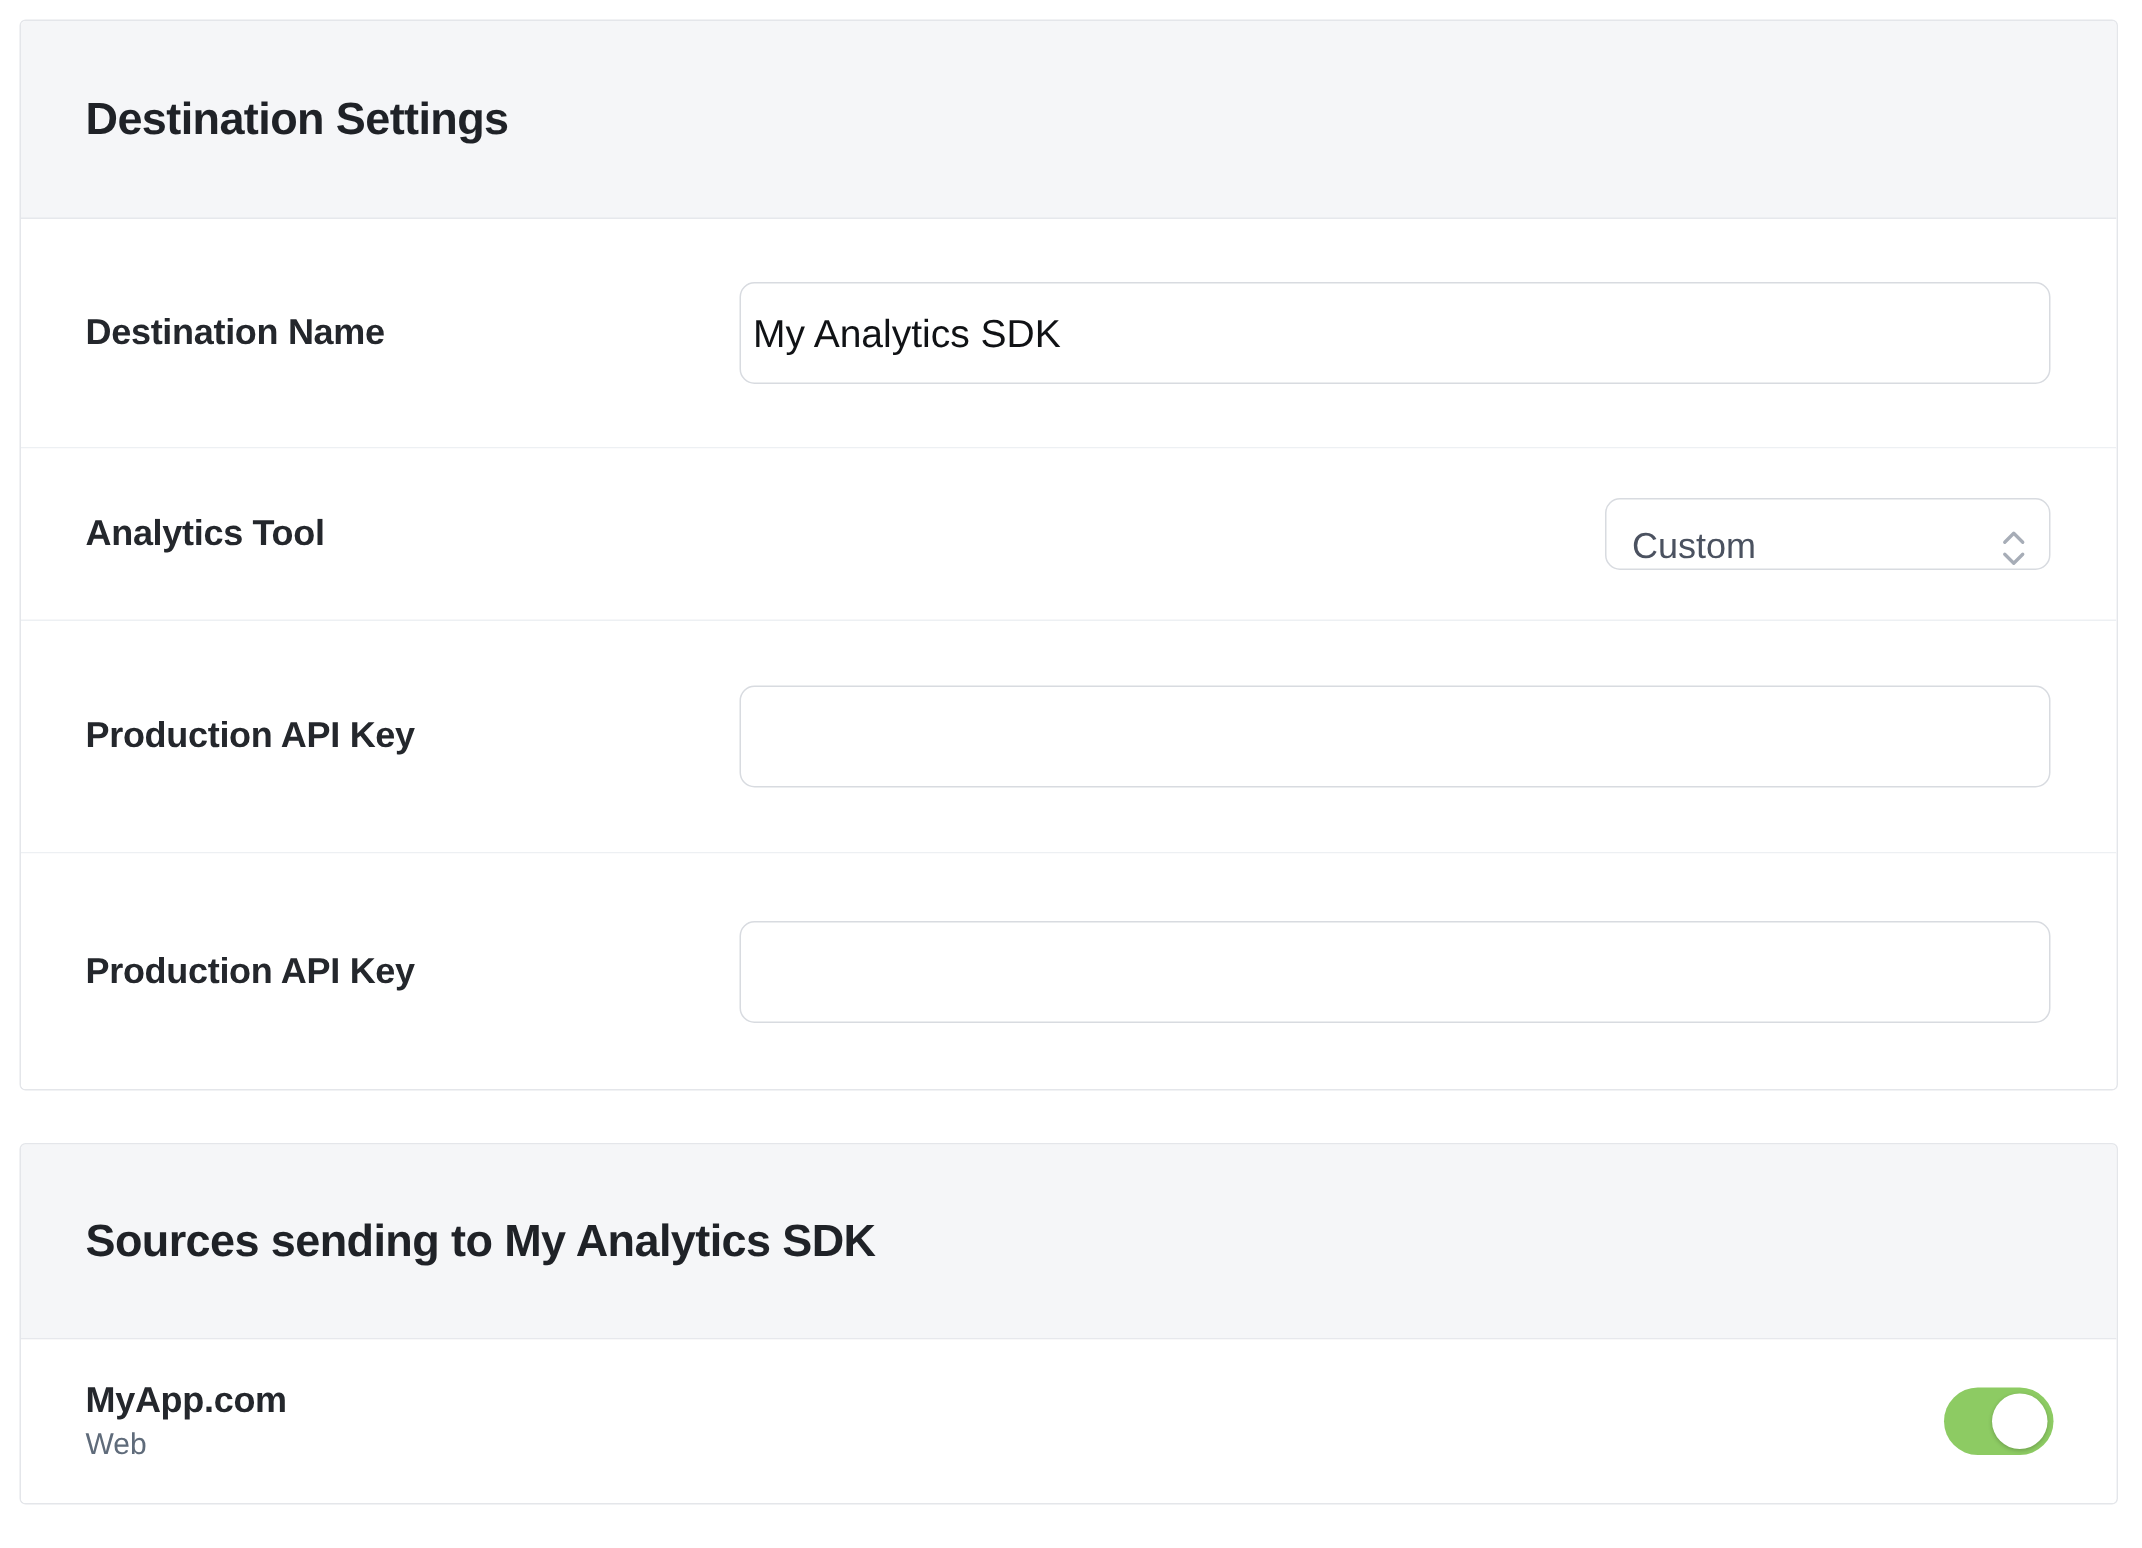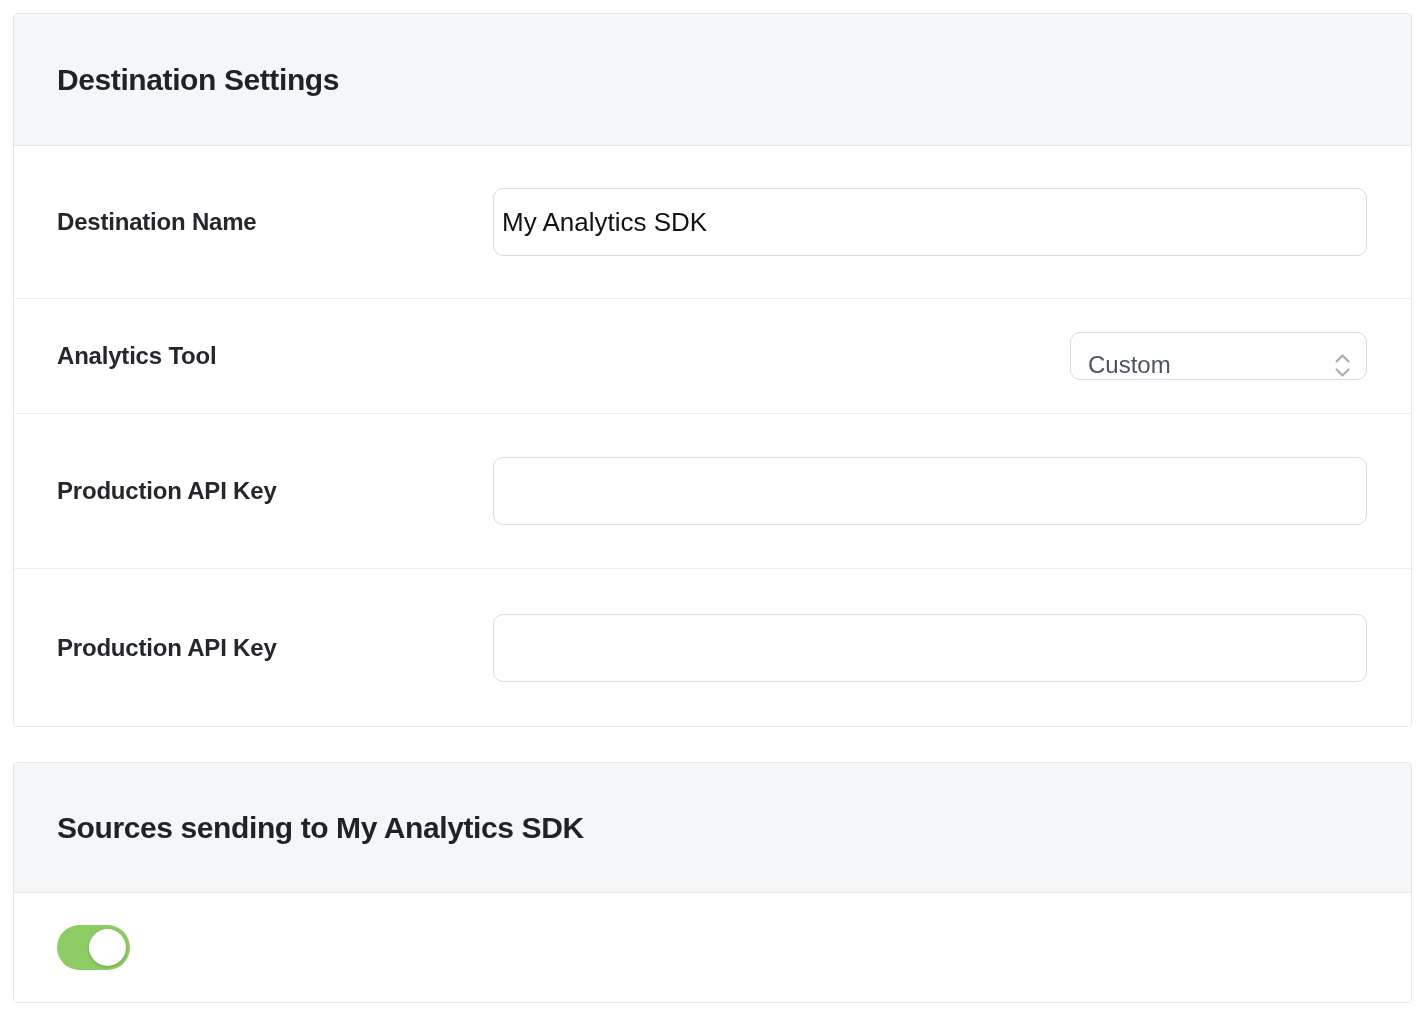--- a/index.html
+++ b/index.html
@@ -182,19 +182,23 @@
       </div>
     </div>
   </section>
 
   <section class="card">
     <header class="card-header h2">
       <h2 class="card-title">Sources sending to My Analytics SDK</h2>
     </header>
 
     <div class="source-row">
+      <div>
+        <div class="source-name">MyApp.com</div>
+        <div class="source-type">Web</div>
+      </div>
       <div class="toggle" data-on="true">
         <div class="knob"></div>
       </div>
     </div>
   </section>
 
 </div>
 
 </body></html>

